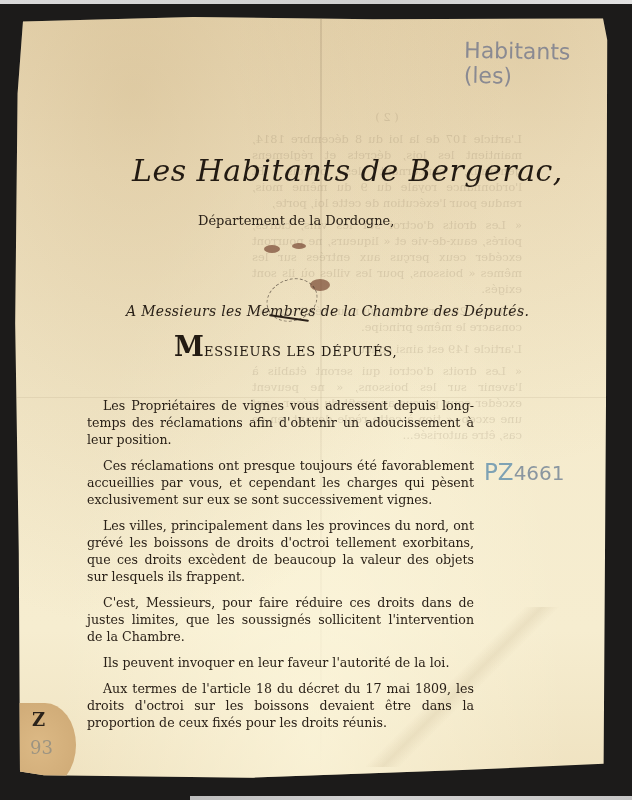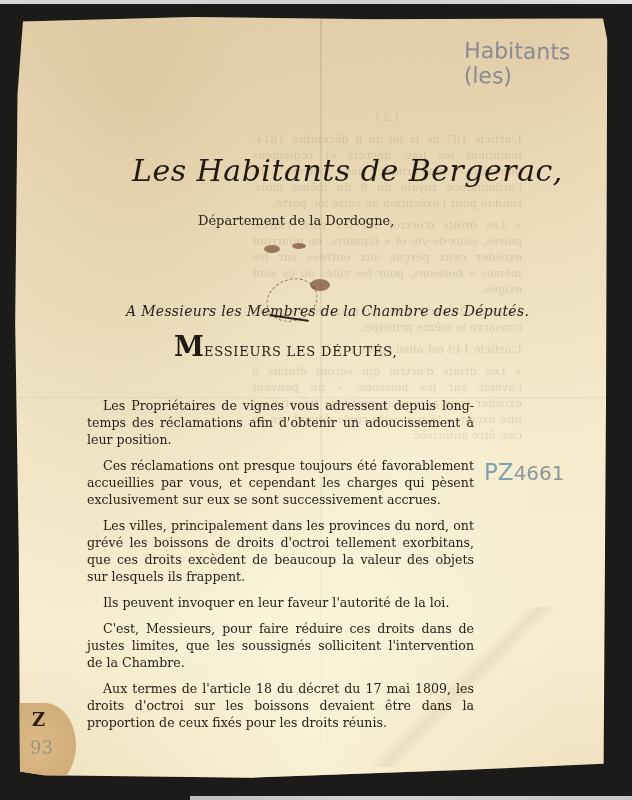--- a/index.html
+++ b/index.html
@@ -153,24 +153,24 @@
   <div class="ink-stain" style="left:296px;top:262px;width:20px;height:12px;"></div>
   <div class="postmark"></div>
   <div class="postmark-line"></div>
 
   <div class="salutation">
     <span class="big">M</span><span>ESSIEURS LES DÉPUTÉS,</span>
   </div>
 
   <div class="body-text">
     <p>Les Propriétaires de vignes vous adressent depuis long-temps des réclamations afin d'obtenir un adoucissement à leur position.</p>
-    <p>Ces réclamations ont presque toujours été favorablement accueillies par vous, et cependant les charges qui pèsent exclusivement sur eux se sont successivement accrues.</p>
+    <p>Ces réclamations ont presque toujours été favorablement accueillies par vous, et cependant les charges qui pèsent exclusivement sur eux se sont successivement vignes.</p>
     <p>Les villes, principalement dans les provinces du nord, ont grévé les boissons de droits d'octroi tellement exorbitans, que ces droits excèdent de beaucoup la valeur des objets sur lesquels ils frappent.</p>
+    <p>C'est, Messieurs, pour faire réduire ces droits dans de justes limites, que les soussignés sollicitent l'intervention de la Chambre.</p>
     <p>Ils peuvent invoquer en leur faveur l'autorité de la loi.</p>
-    <p>C'est, Messieurs, pour faire réduire ces droits dans de justes limites, que les soussignés sollicitent l'intervention de la Chambre.</p>
     <p>Aux termes de l'article 18 du décret du 17 mai 1809, les droits d'octroi sur les boissons devaient être dans la proportion de ceux fixés pour les droits réunis.</p>
   </div>
 
   <div class="stamp-pz"><span>PZ</span><span class="num">4661</span></div>
 
 
   <div class="label-sticker">
     <span class="z">Z</span>
     <span class="n">93</span>
   </div>

